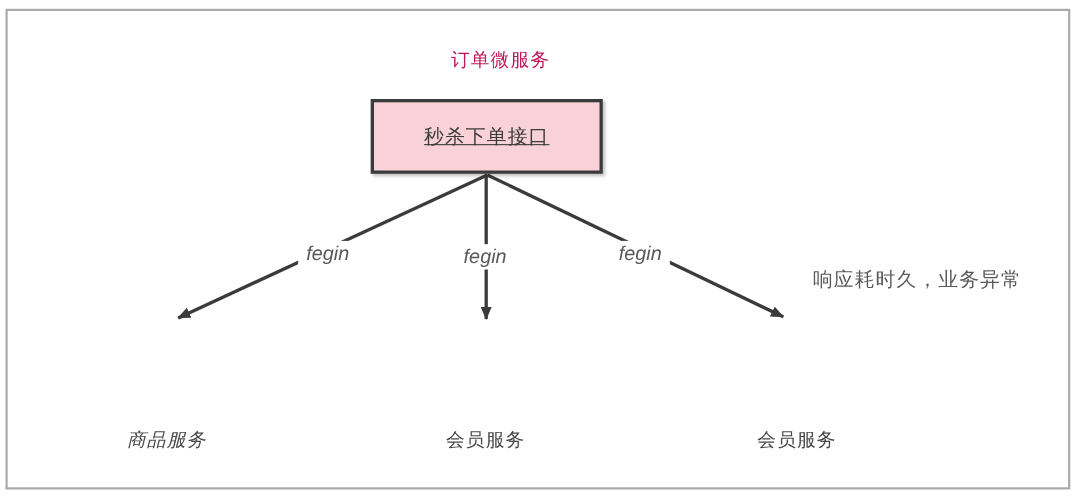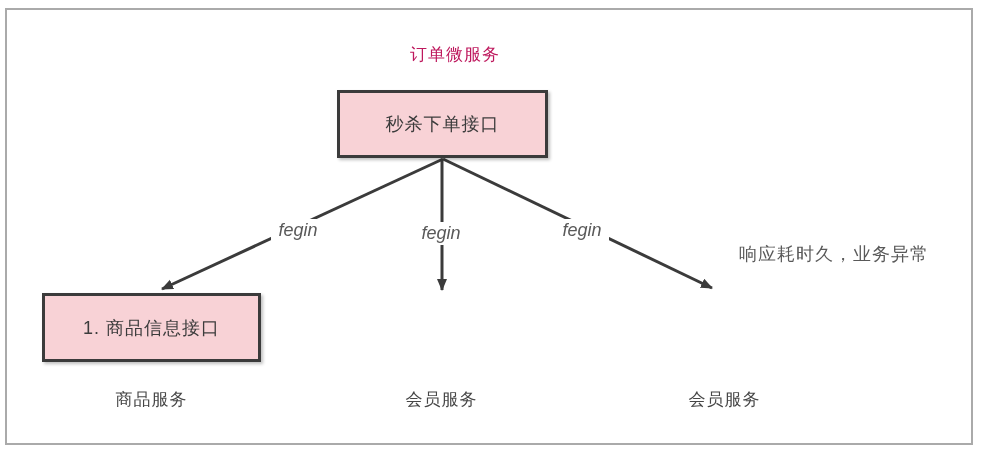--- a/index.html
+++ b/index.html
@@ -81,21 +81,21 @@
     padding-left: 11px;
   }
   .service-label {
     position: absolute;
     top: 388px;
     text-align: center;
     font-size: 17px;
     color: #474747;
     letter-spacing: 1px;
   }
-  .service-label-1 { left: 42px;  width: 219px; }
+  .service-label-1 { left: 42px;  width: 219px; font-style: italic; }
   .service-label-2 { left: 333px; width: 217px; }
   .service-label-3 { left: 617px; width: 215px; }
 </style>
 </head>
 <body>
 
 <div class="stage">
 
   <div class="frame"></div>
 
@@ -105,27 +105,26 @@
     <defs>
       <marker id="arrowhead" markerUnits="userSpaceOnUse" markerWidth="14" markerHeight="12" refX="11" refY="5" orient="auto">
         <path d="M0,0 L12,5 L0,10 Z" fill="#3b3b3b"></path>
       </marker>
     </defs>
     <line x1="443" y1="159" x2="162" y2="289" stroke="#3b3b3b" stroke-width="3" marker-end="url(#arrowhead)"></line>
     <line x1="442" y1="159" x2="442" y2="290" stroke="#3b3b3b" stroke-width="3" marker-end="url(#arrowhead)"></line>
     <line x1="443" y1="159" x2="712" y2="288" stroke="#3b3b3b" stroke-width="3" marker-end="url(#arrowhead)"></line>
   </svg>
 
-  <div class="node node-root" style="background: rgb(248, 210, 214);">秒杀下单接口</div>
+  <div class="node node-root" style="background: rgb(248, 210, 214); text-decoration: underline;">秒杀下单接口</div>
 
   <div class="edge-label edge-label-1">fegin</div>
   <div class="edge-label edge-label-2">fegin</div>
   <div class="edge-label edge-label-3">fegin</div>
 
   <div class="annotation">响应耗时久，业务异常</div>
 
-  <div class="node node-1" style="background: rgb(248, 210, 214);">1. 商品信息接口</div>
 
   <div class="service-label service-label-1">商品服务</div>
   <div class="service-label service-label-2">会员服务</div>
   <div class="service-label service-label-3">会员服务</div>
 
 </div>
 
 </body></html>

